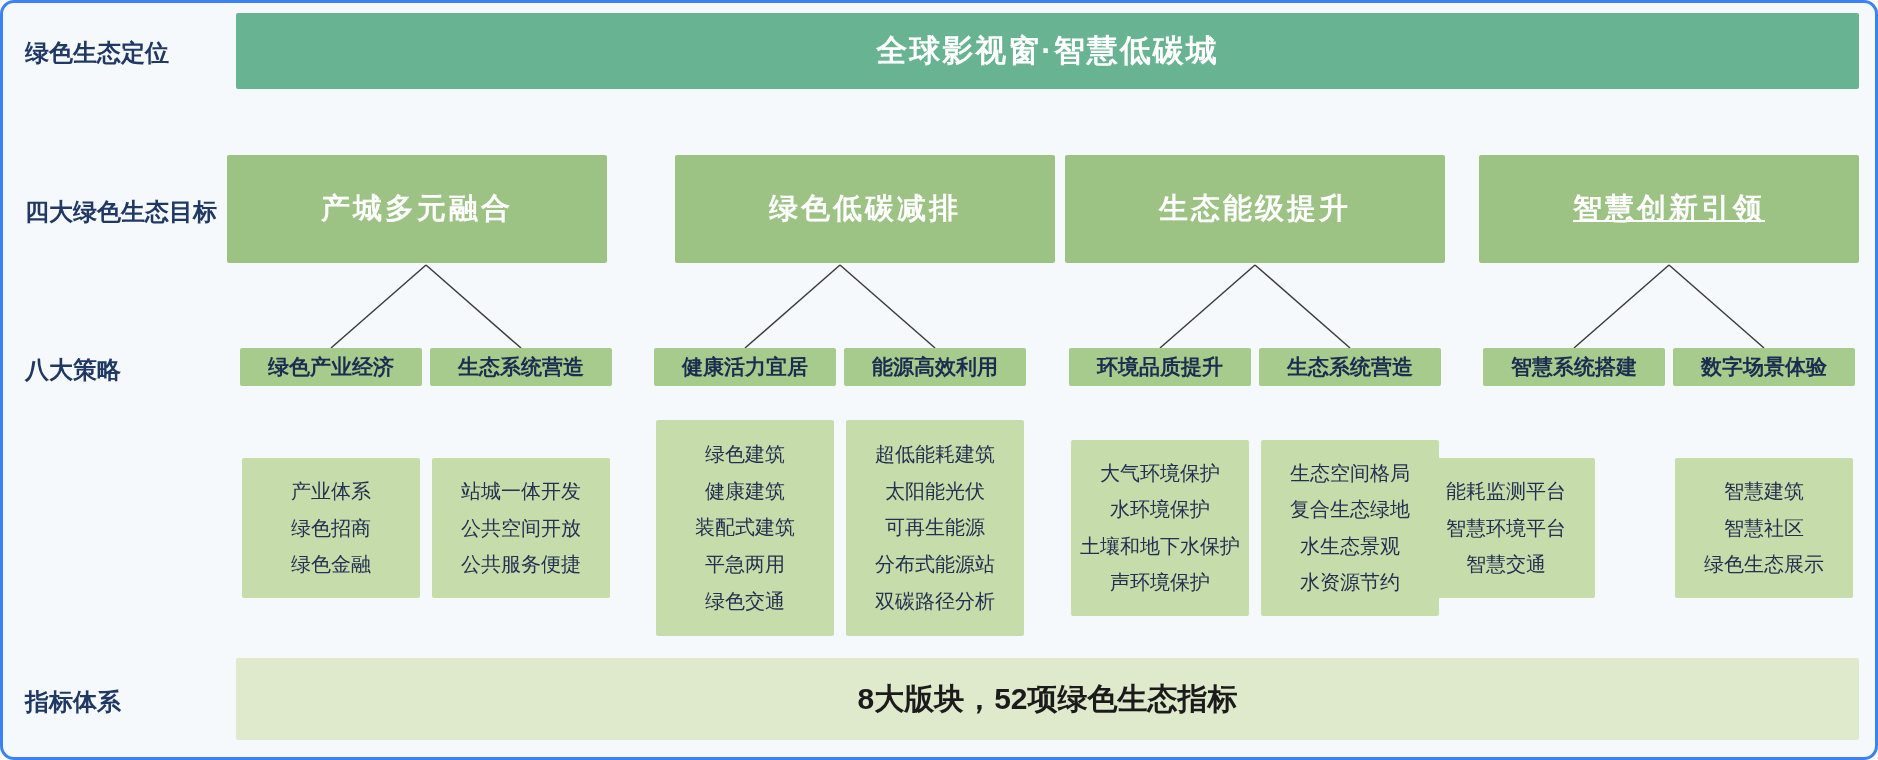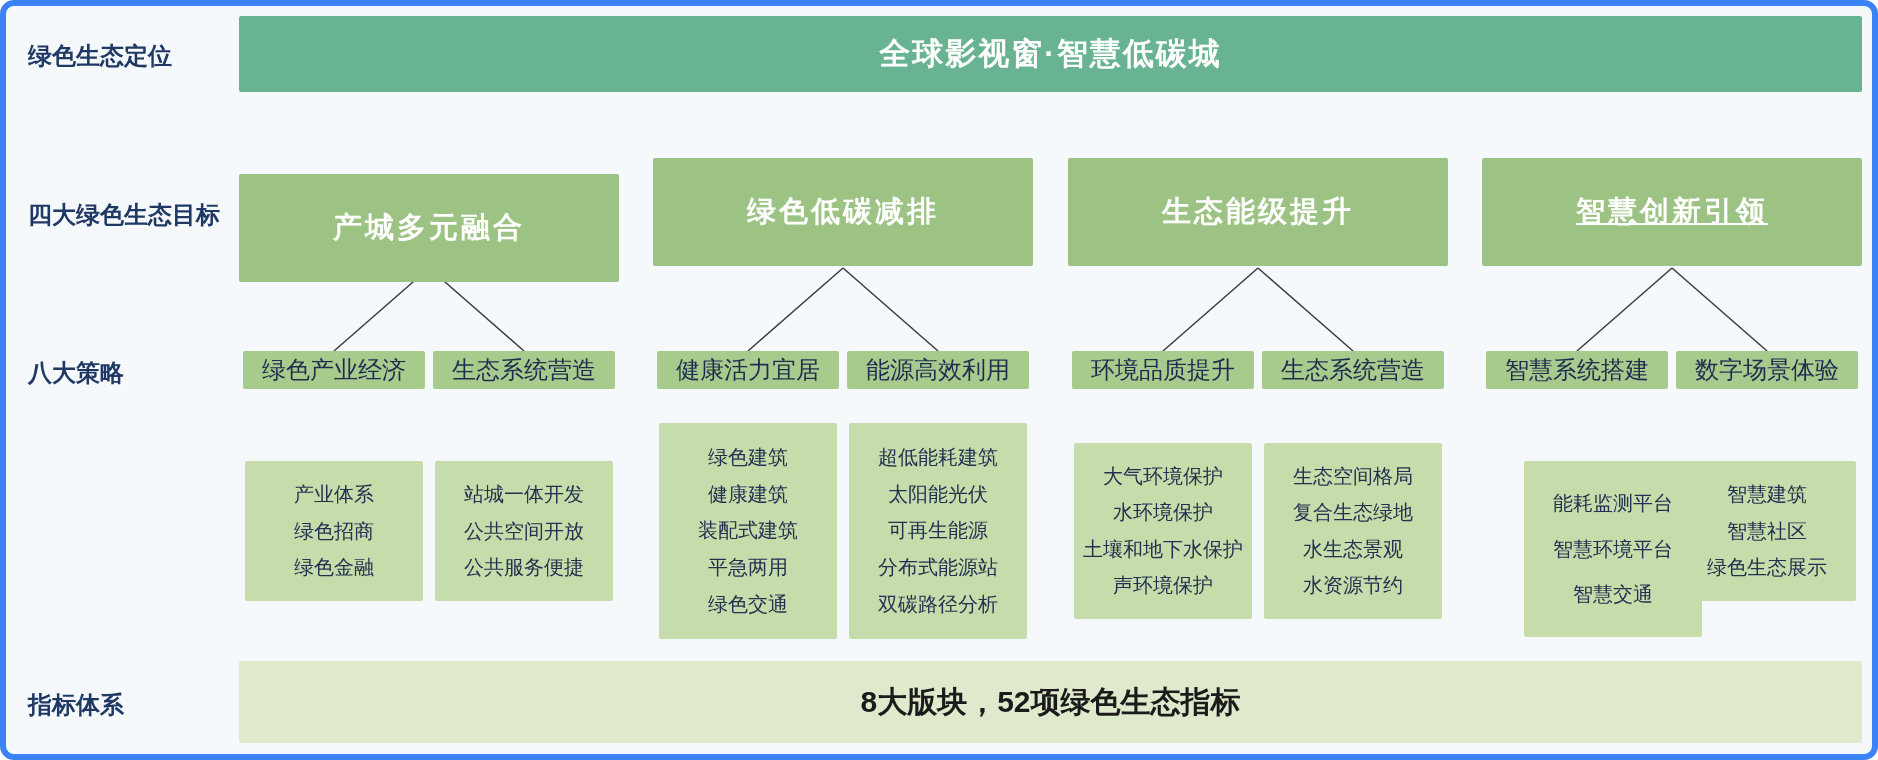--- a/index.html
+++ b/index.html
@@ -5,21 +5,21 @@
   * { margin: 0; padding: 0; box-sizing: border-box; }
   html, body { background: #ffffff; }
   body {
     font-family: "Liberation Sans", "DejaVu Sans", sans-serif;
     width: 1878px; height: 760px;
   }
   .frame {
     position: relative;
     width: 1878px; height: 760px;
     background: #f6f9fc;
-    border: 6px solid #3b82f6;
+    border: 3px solid #3b82f6;
     border-radius: 14px;
     overflow: hidden;
   }
   .connectors {
     position: absolute; left: 0; top: 0;
     width: 1878px; height: 760px;
     pointer-events: none;
   }
   .row-label {
     position: absolute; left: 22px; width: 206px;
@@ -46,21 +46,21 @@
     width: 380px; height: 108px;
     background: #9cc383; color: #ffffff;
     font-weight: bold; font-size: 29px; letter-spacing: 3px;
     display: flex; align-items: center; justify-content: center;
     border-radius: 2px;
   }
   .strategy-box {
     position: absolute; top: 345px;
     width: 182px; height: 38px;
     background: #a7ca8d; color: #1b2e4f;
-    font-weight: normal; font-size: 24px;
+    font-weight: bold; font-size: 21px;
     display: flex; align-items: center; justify-content: center;
     border-radius: 2px;
   }
   .detail-box {
     position: absolute;
     width: 178px;
     background: #c7dcab; color: #233150;
     font-size: 20px;
     display: flex; flex-direction: column;
     justify-content: space-evenly; align-items: center;
@@ -86,22 +86,22 @@
     <line x1="1666" y1="262" x2="1761" y2="345" stroke="#3c3c3c" stroke-width="1.5"></line>
   </svg>
 
   <div class="row-label" style="top:34px;">绿色生态定位</div>
   <div class="row-label" style="top:193px;">四大绿色生态目标</div>
   <div class="row-label" style="top:351px;">八大策略</div>
   <div class="row-label" style="top:683px;">指标体系</div>
 
   <div class="banner header">全球影视窗·智慧低碳城</div>
 
-  <div class="goal-box" style="left:233px;margin-top:16px;">产城多元融合</div>
-  <div class="goal-box" style="left:647px;">绿色低碳减排</div>
+  <div class="goal-box" style="left:224px;">产城多元融合</div>
+  <div class="goal-box" style="left:672px;">绿色低碳减排</div>
   <div class="goal-box" style="left:1062px;">生态能级提升</div>
   <div class="goal-box" style="left:1476px;text-decoration:underline;">智慧创新引领</div>
 
   <div class="strategy-box" style="left:237px;">绿色产业经济</div>
   <div class="strategy-box" style="left:427px;">生态系统营造</div>
   <div class="strategy-box" style="left:651px;">健康活力宜居</div>
   <div class="strategy-box" style="left:841px;">能源高效利用</div>
   <div class="strategy-box" style="left:1066px;">环境品质提升</div>
   <div class="strategy-box" style="left:1256px;">生态系统营造</div>
   <div class="strategy-box" style="left:1480px;">智慧系统搭建</div>
@@ -142,21 +142,21 @@
     <div class="detail-item">声环境保护</div>
   </div>
 
   <div class="detail-box" style="left:1258px; top:437px; height:176px;">
     <div class="detail-item">生态空间格局</div>
     <div class="detail-item">复合生态绿地</div>
     <div class="detail-item">水生态景观</div>
     <div class="detail-item">水资源节约</div>
   </div>
 
-  <div class="detail-box" style="left:1518px; top:455px; height:176px;">
+  <div class="detail-box" style="left:1414px; top:455px; height:140px;">
     <div class="detail-item">能耗监测平台</div>
     <div class="detail-item">智慧环境平台</div>
     <div class="detail-item">智慧交通</div>
   </div>
 
   <div class="detail-box" style="left:1672px; top:455px; height:140px;">
     <div class="detail-item">智慧建筑</div>
     <div class="detail-item">智慧社区</div>
     <div class="detail-item">绿色生态展示</div>
   </div>

